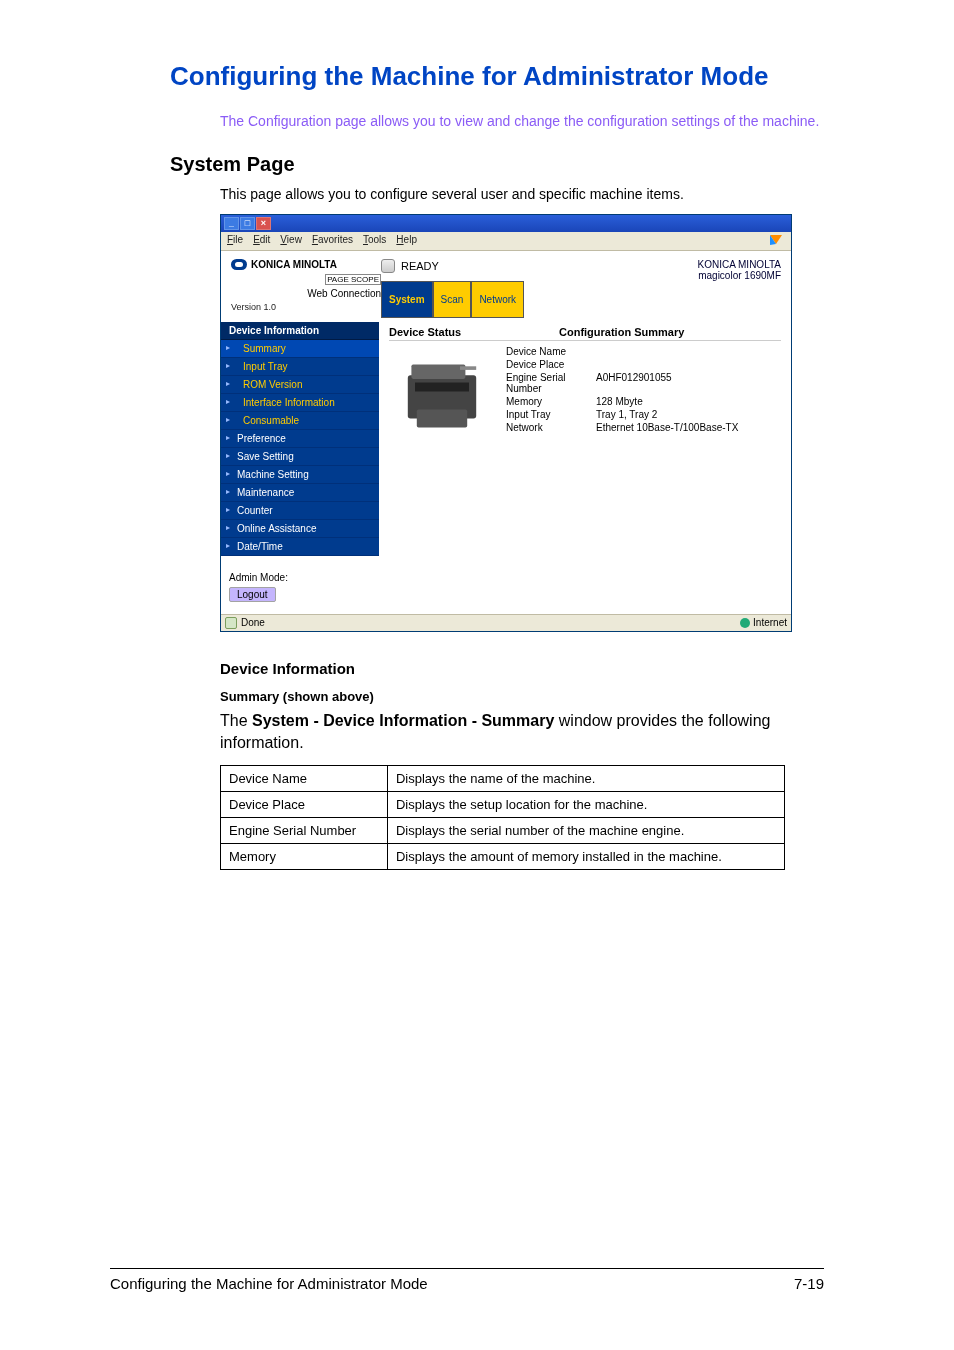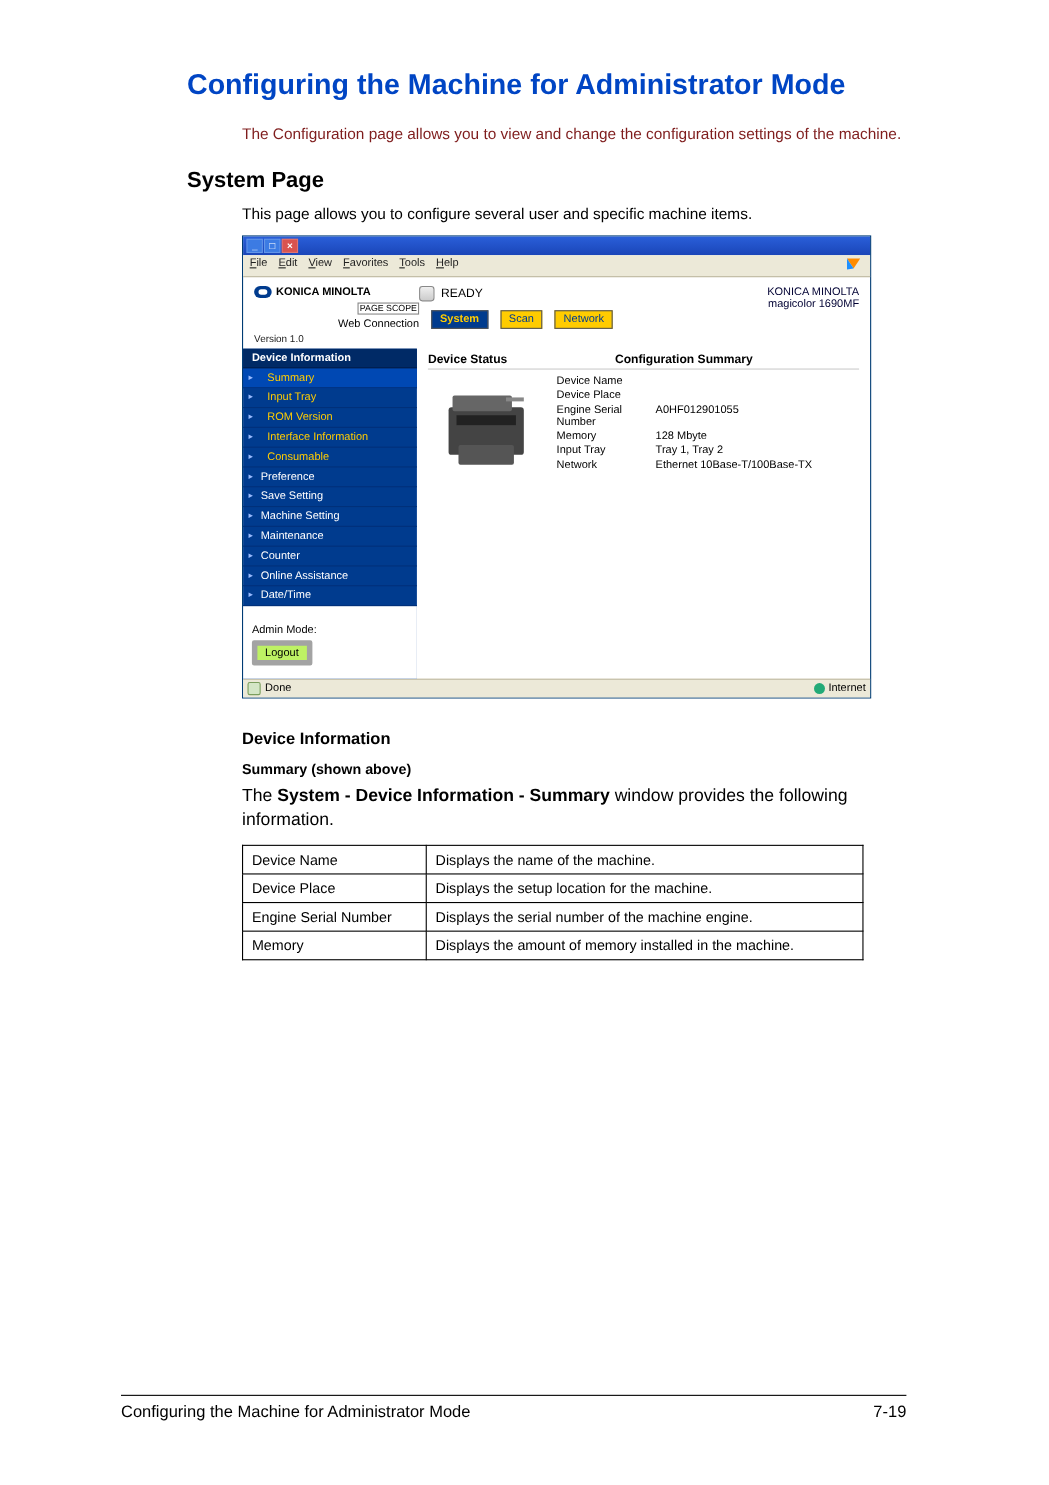--- a/index.html
+++ b/index.html
@@ -14,21 +14,21 @@
   h1.main-heading {
     color: #0045c4;
     font-size: 26px;
     font-weight: bold;
     line-height: 1.25;
     margin-bottom: 18px;
     margin-left: 60px;
   }
   .body-text {
     font-size: 14px;
-    color: #7f1d1d;
+    color: #8b5cf6;
     line-height: 1.45;
     margin-left: 110px;
     margin-bottom: 22px;
   }
   h2.sub-heading {
     color: #000;
     font-size: 20px;
     font-weight: bold;
     margin-left: 60px;
     margin-bottom: 10px;
@@ -89,33 +89,33 @@
   }
   .logo-km .dot{width:16px;height:11px;background:#003b8e;border-radius:6px;position:relative;}
   .logo-km .dot::after{content:"";position:absolute;top:3px;left:4px;width:8px;height:5px;background:#fff;border-radius:3px;}
   .webconn { font-size:10px;color:#000;margin-top:4px;display:flex;align-items:flex-end;gap:3px;flex-direction:column;}
   .webconn .ps{font-size:8px;background:#fff;border:1px solid #888;padding:0 1px;}
   .version {font-size:9px;text-align:left;color:#222;margin-top:3px;}
   .mid-col { flex:1; }
   .ready { display:flex;align-items:center;gap:6px;color:#000;font-size:11px;margin-bottom:8px;}
   .ready .ricon{width:14px;height:14px;border:1px solid #888;border-radius:3px;background:linear-gradient(#eee,#ccc);}
   .tabs-row{display:flex;gap:0;font-size:10px;}
-  .tabs-row .tab{padding:2px 7px;border:1px solid #555;color:#003b8e;background:#fc0;margin-left:11px;}
+  .tabs-row .tab{padding:12px 7px;border:1px solid #555;color:#003b8e;background:#fc0;}
   .tabs-row .tab.active{background:#003b8e;color:#fc0;font-weight:bold;}
   .right-col{text-align:right;font-size:10px;color:#003;min-width:130px;}
   .main-split{display:flex;}
   .sidebar{width:158px;background:#003b8e;color:#fff;padding:0;font-size:10px;}
   .side-header{background:#002a66;border-bottom:1px solid #001a44;padding:3px 8px;font-weight:bold;}
   .side-item{padding:3px 8px 3px 16px;border-bottom:1px solid #00307a;color:#fff;position:relative;}
   .side-item::before{content:"▸";position:absolute;left:5px;top:3px;font-size:8px;color:#9bf;}
   .side-item.sel{background:#0048b3;color:#fc0;}
   .side-sub{padding-left:22px;color:#fc0;}
   .admin-block{padding:16px 8px 12px 8px;background:#fff;color:#000;}
   .admin-block .lbl{font-size:10px;margin-bottom:4px;}
-  .logout-btn{font-size:10px;padding:1px 7px;border:5px solid #a3a3a3;background:#bef264;border-radius:2px;}
+  .logout-btn{font-size:10px;padding:1px 7px;border:1px solid #a3a3a3;background:#c4b5fd;border-radius:2px;}
   .main-pane{flex:1;padding:4px 10px 10px 10px;font-size:10px;color:#000;}
   .status-row{display:flex;gap:12px;clear:both;}
   .printer-img{width:105px;height:95px;display:flex;align-items:center;justify-content:center;margin-top:4px;}
   .printer-svg{width:90px;height:82px;}
   .conf-table{font-size:10px;}
   .conf-table div{display:flex;gap:10px;padding:1px 0;}
   .conf-table .k{width:80px;}
   .statusbar{background:#ece9d8;border-top:1px solid #c0bba4;display:flex;align-items:center;padding:1px 4px;font-size:10px;height:17px;}
   .statusbar .done-icon{width:12px;height:12px;background:#d4e6c6;border:1px solid #7b9e5d;border-radius:2px;}
   .statusbar .done-txt{margin-left:4px;flex:1;}

